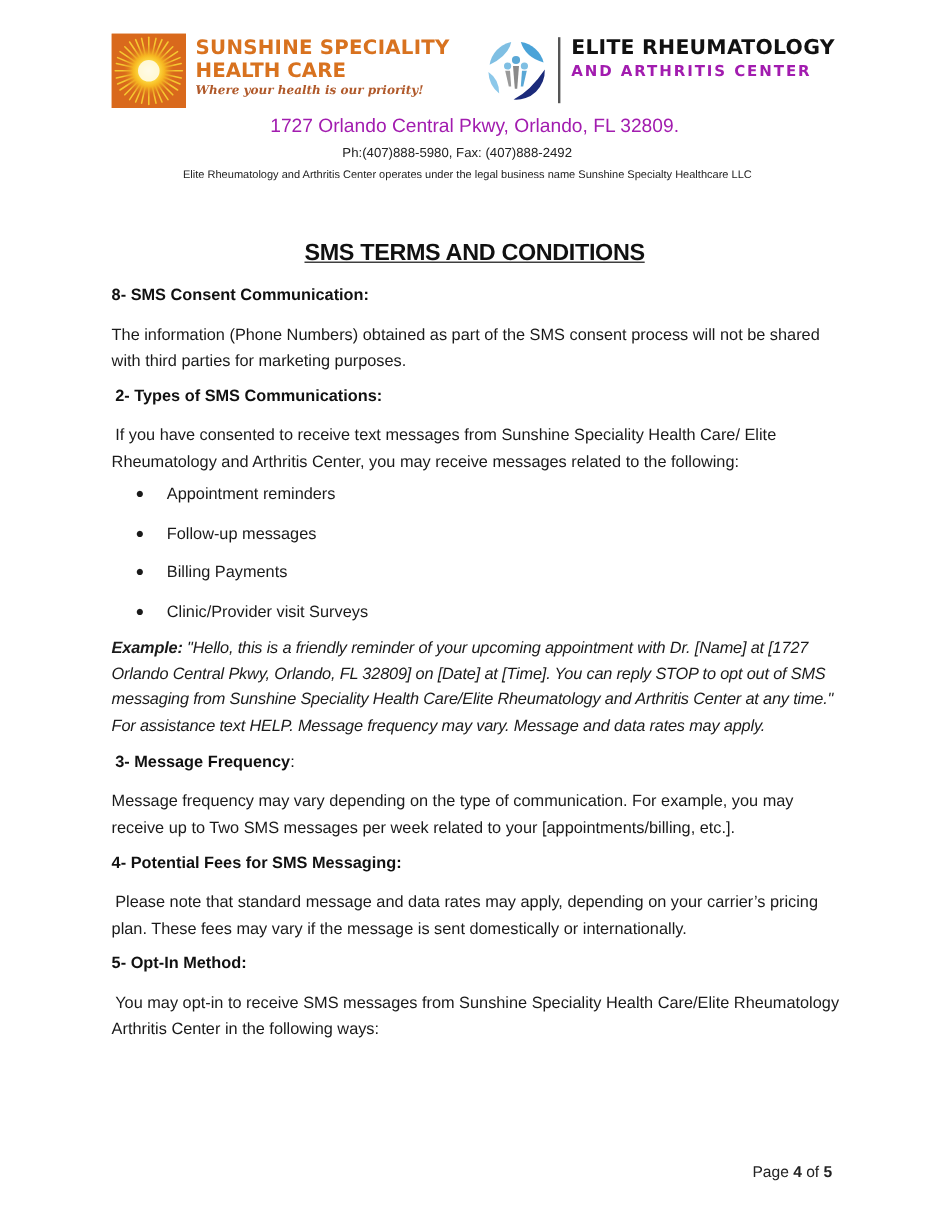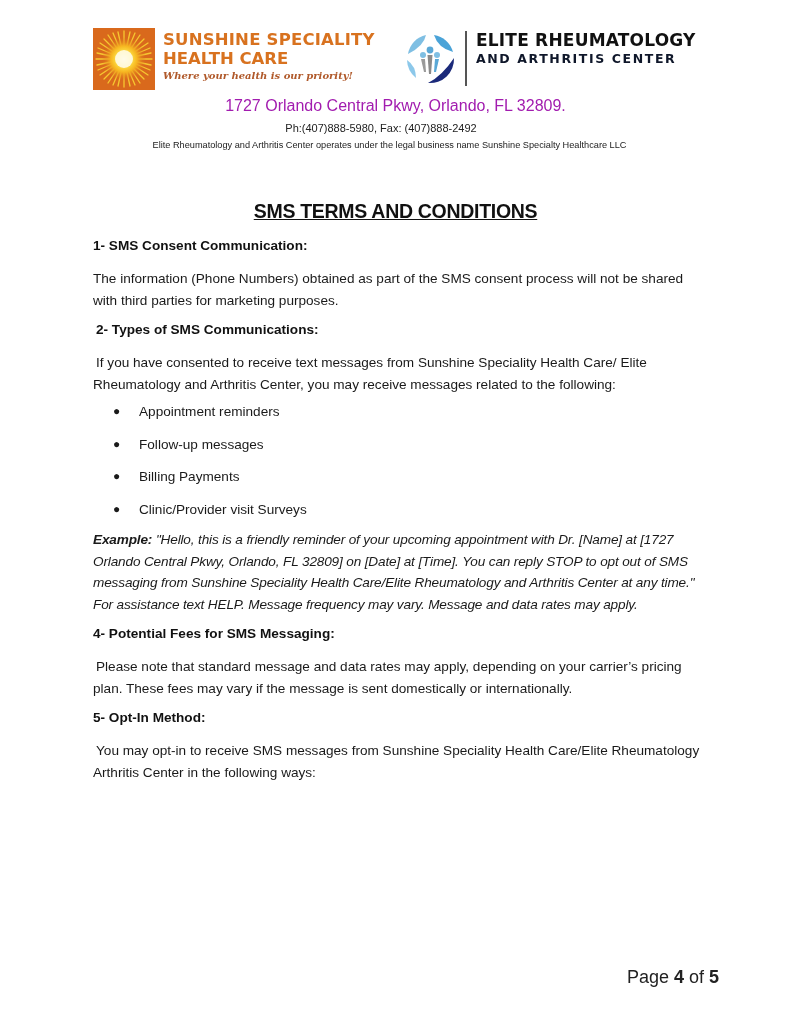--- a/index.html
+++ b/index.html
@@ -13,41 +13,41 @@
     .sunshine-text { position: absolute; left: 70px; top: 2px; }
     .sunshine-line1 { font-family: "DejaVu Sans", sans-serif; font-weight: bold; color: #d8721f; font-size: 16.5px; letter-spacing: 0.2px; line-height: 19px; white-space: nowrap; }
     .sunshine-line2 { font-family: "DejaVu Sans", sans-serif; font-weight: bold; color: #d8721f; font-size: 16.5px; line-height: 19px; white-space: nowrap; }
     .sunshine-tag { font-family: "DejaVu Serif", serif; font-style: italic; font-weight: bold; color: #b0592a; font-size: 10px; line-height: 16px; white-space: nowrap; }
 
     .logo-elite { position: absolute; left: 307px; top: 0; width: 325px; height: 62px; }
     .elite-mark { position: absolute; left: 2px; top: 2px; width: 56px; height: 56px; }
     .elite-divider { position: absolute; left: 65px; top: 3px; width: 2px; height: 55px; background: #555; }
     .elite-text { position: absolute; left: 76px; top: 2px; }
     .elite-line1 { font-family: "DejaVu Sans", sans-serif; font-weight: bold; font-size: 17px; line-height: 20px; color: #111; white-space: nowrap; letter-spacing: 0.2px; }
-    .elite-line2 { font-family: "DejaVu Sans", sans-serif; font-weight: bold; font-size: 12.5px; line-height: 17px; color: #0f172a; white-space: nowrap; letter-spacing: 1.6px; }
+    .elite-line2 { font-family: "DejaVu Sans", sans-serif; font-weight: bold; font-size: 12.5px; line-height: 17px; color: #a21caf; white-space: nowrap; letter-spacing: 1.6px; }
     .elite-line3 { font-family: "DejaVu Sans", sans-serif; font-weight: bold; font-size: 10px; line-height: 15px; color: #111; white-space: nowrap; letter-spacing: 1.4px; }
 
     .address { position: absolute; top: 96px; left: 0; width: 791px; text-align: center; font-size: 16px; line-height: 20px; color: #a21caf; }
     .phone { position: absolute; top: 118px; left: 0; width: 762px; text-align: center; font-size: 11px; line-height: 20px; color: #222; }
     .legal { position: absolute; top: 139px; left: 0; width: 779px; text-align: center; font-size: 9.2px; line-height: 12px; color: #222; }
 
     .doc-title { position: absolute; top: 199px; left: 0; width: 791px; text-align: center; font-size: 19.5px; font-weight: bold; text-decoration: underline; line-height: 24px; letter-spacing: -0.3px; color: #111; }
 
     .content { position: absolute; left: 93px; top: 236px; width: 610px; font-size: 13.6px; line-height: 21.5px; color: #1a1a1a; }
     .sec-heading { font-weight: bold; font-size: 13.6px; line-height: 20px; color: #111; }
     .para { font-size: 13.6px; line-height: 21.5px; }
 
     .list { list-style: none; margin-top: 6px; }
     .list li { position: relative; padding-left: 46px; height: 32.5px; line-height: 21px; font-size: 13.6px; }
     .list li .bullet { position: absolute; left: 20px; top: 0; font-size: 12px; }
 
     .example { font-style: italic; font-size: 13.6px; line-height: 21.5px; letter-spacing: -0.15px; }
     .example b { font-weight: bold; }
 
-    .page-num { position: absolute; top: 969px; left: 627px; font-size: 18px; line-height: 16px; color: #222; white-space: nowrap; }
+    .page-num { position: absolute; top: 969px; left: 627px; font-size: 13px; line-height: 16px; color: #222; white-space: nowrap; }
     .page-num b { font-weight: bold; }
   </style>
 </head>
 <body>
 
 <div class="header-logos">
   <div class="logo-sunshine">
     <div class="sun-box">
       <svg viewBox="0 0 62 62" xmlns="http://www.w3.org/2000/svg">
         <defs>
@@ -130,36 +130,40 @@
 
 <div class="address">1727 Orlando Central Pkwy, Orlando, FL 32809.</div>
 <div class="phone">Ph:(407)888-5980, Fax: (407)888-2492</div>
 <div class="legal">Elite Rheumatology and Arthritis Center  operates under the legal business name Sunshine Specialty Healthcare LLC</div>
 
 <div class="doc-title">SMS TERMS AND CONDITIONS</div>
 
 <div class="content">
 
   <div>
-    <div class="sec-heading">1- SMS Consent Communication:</div>
+    <div class="sec-heading">8- SMS Consent Communication:</div>
     <div class="para" style="margin-top:12px;">The information (Phone Numbers) obtained as part of the SMS consent process will not be shared with third parties for marketing purposes.</div>
   </div>
 
   <div style="margin-top:9px;">
     <div class="sec-heading" style="padding-left:3px;">2- Types of SMS Communications:</div>
     <div class="para" style="margin-top:12px; text-indent:3px;">If you have consented to receive text messages from Sunshine Speciality Health Care/ Elite Rheumatology and Arthritis Center, you may receive messages related to the following:</div>
     <ul class="list">
       <li><span class="bullet">●</span><span>Appointment reminders</span></li>
       <li><span class="bullet">●</span><span>Follow-up messages</span></li>
       <li><span class="bullet">●</span><span>Billing Payments</span></li>
       <li><span class="bullet">●</span><span>Clinic/Provider visit Surveys</span></li>
     </ul>
     <div class="example" style="margin-top:-2px;"><b>Example:</b><span> "Hello, this is a friendly reminder of your upcoming appointment with Dr. [Name] at [1727 Orlando Central Pkwy, Orlando, FL 32809] on [Date] at [Time]. You can reply STOP to opt out of SMS messaging from Sunshine Speciality Health Care/Elite Rheumatology and Arthritis Center at any time." For assistance text HELP. Message frequency may vary. Message and data rates may apply.</span></div>
   </div>
 
+  <div style="margin-top:10px;">
+    <div class="sec-heading" style="padding-left:3px;"><span>3- Message Frequency</span><span style="font-weight:normal;">:</span></div>
+    <div class="para" style="margin-top:12px;">Message frequency may vary depending on the type of communication. For example, you may receive up to Two SMS messages per week related to your [appointments/billing, etc.].</div>
+  </div>
 
   <div style="margin-top:9px;">
     <div class="sec-heading">4- Potential Fees for SMS Messaging:</div>
     <div class="para" style="margin-top:12px; text-indent:3px;">Please note that standard message and data rates may apply, depending on your carrier’s pricing plan. These fees may vary if the message is sent domestically or internationally.</div>
   </div>
 
   <div style="margin-top:9px;">
     <div class="sec-heading">5- Opt-In Method:</div>
     <div class="para" style="margin-top:12px; text-indent:3px;">You may opt-in to receive SMS messages from Sunshine Speciality Health Care/Elite Rheumatology Arthritis Center in the following ways:</div>
   </div>

